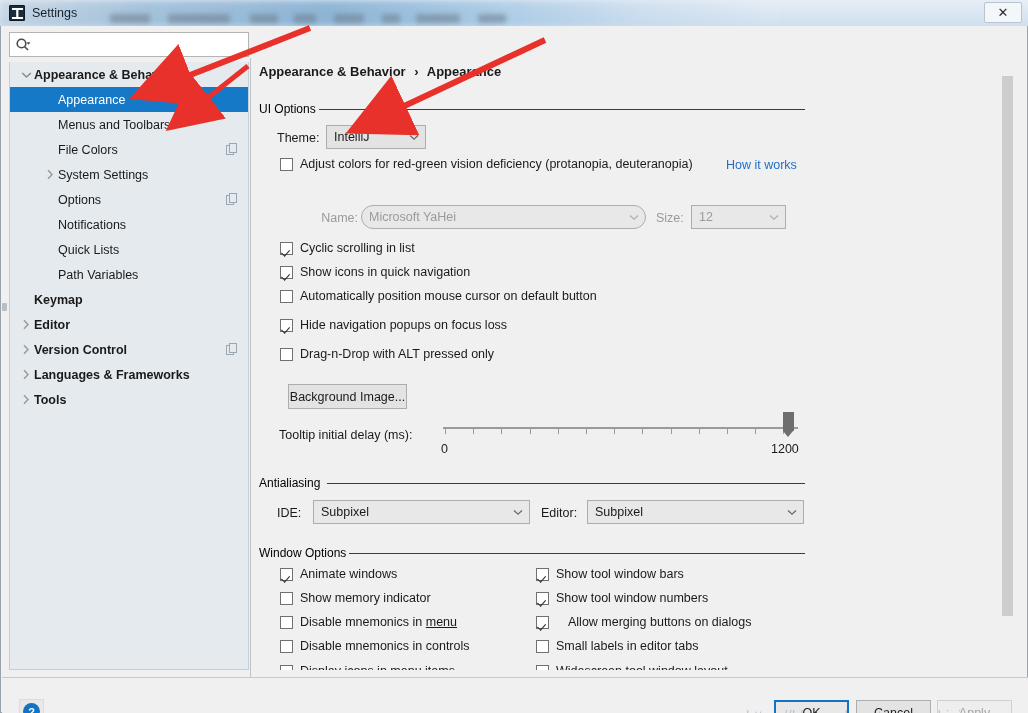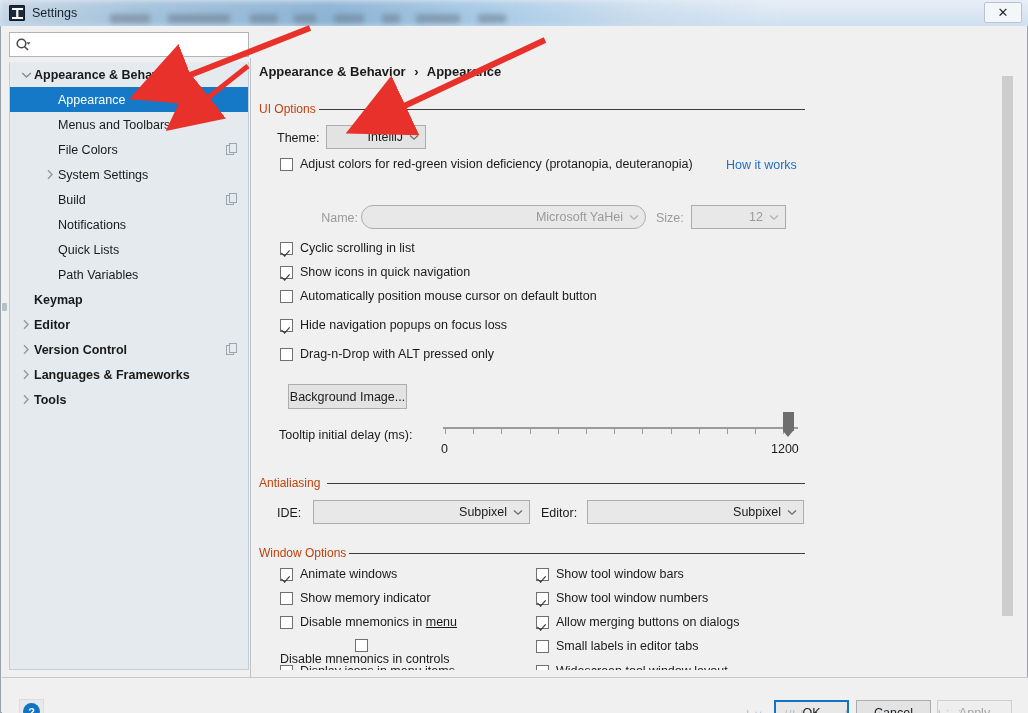--- a/index.html
+++ b/index.html
@@ -109,40 +109,40 @@
     position: absolute; left: 252px; top: 6px; width: 768px; height: 638px;
     background: #f0f0f0; overflow: hidden;
   }
   .breadcrumb {
     position: absolute; left: 6px; top: 32px; font-size: 13px; font-weight: bold;
     color: #1a1a1a; white-space: nowrap;
   }
   .bc-sep { font-weight: bold; padding: 0 5px; color: #1a1a1a; }
 
   .group-title {
-    position: absolute; font-size: 12px; color: #c2410c; background: #f0f0f0;
+    position: absolute; font-size: 12px; color: #000000; background: #f0f0f0;
     padding-right: 6px; white-space: nowrap;
   }
   .group-line {
     position: absolute; height: 1px; background: #3c3c3c;
   }
 
   .lbl { position: absolute; font-size: 12.5px; color: #1a1a1a; white-space: nowrap; }
   .lbl.dim { color: #9a9a9a; }
 
   
   .combo {
     position: absolute; height: 24px;
     background: #e3e3e3; border: 1px solid #adadad;
     display: flex; align-items: center;
   }
   .combo.light { background: #e8e8e8; }
   .combo .cval {
     padding-left: 7px; font-size: 12.5px; color: #1a1a1a; white-space: nowrap;
-    flex: 1; overflow: hidden; text-align: right;
+    flex: 1; overflow: hidden;
   }
   .combo.disabled .cval { color: #9a9a9a; }
   .combo .carrow { width: 22px; display: flex; align-items: center; justify-content: center; }
 
   
   .cb-row { position: absolute; display: flex; align-items: center; white-space: nowrap; }
   .cbox {
     width: 13px; height: 13px; background: #ffffff; border: 1px solid #707070;
     flex: 0 0 13px; position: relative; margin-right: 7px;
   }
@@ -292,21 +292,21 @@
         <div class="tree-row" style="padding-left: 32px;">
           <span class="tw">
             <svg width="8" height="11" viewBox="0 0 8 11">
               <path d="M2 1.2 L6 5.5 L2 9.8" fill="none" stroke="#9b9b9b" stroke-width="1.5"></path>
             </svg>
           </span>
           <span class="tlabel">System Settings</span>
         </div>
         <div class="tree-row" style="padding-left: 32px;">
           <span class="tw"></span>
-          <span class="tlabel">Build</span>
+          <span class="tlabel">Options</span>
           <span class="copy-ic"><svg width="12" height="12" viewBox="0 0 12 12">
               <rect x="0.5" y="2.5" width="7" height="9" fill="none" stroke="#9aa7b0" stroke-width="1"></rect>
               <rect x="3.5" y="0.5" width="7" height="9" fill="#e4eaee" stroke="#9aa7b0" stroke-width="1"></rect>
             </svg></span>
         </div>
         <div class="tree-row" style="padding-left: 32px;">
           <span class="tw"></span>
           <span class="tlabel">Notifications</span>
         </div>
         <div class="tree-row" style="padding-left: 32px;">
@@ -484,39 +484,39 @@
           <span class="cb-label">Animate windows</span>
         </div>
         <div class="cb-row" style="left: 27px; top: 559px; justify-content: flex-end;">
           <span class="cbox"></span>
           <span class="cb-label">Show memory indicator</span>
         </div>
         <div class="cb-row" style="left: 27px; top: 583px;">
           <span class="cbox"></span>
           <span class="cb-label">Disable mnemonics in <u>menu</u></span>
         </div>
-        <div class="cb-row" style="left: 27px; top: 607px; flex-direction: column;">
+        <div class="cb-row" style="left: 27px; top: 607px;">
           <span class="cbox"></span>
           <span class="cb-label">Disable mnemonics in controls</span>
         </div>
         <div class="cb-row" style="left: 27px; top: 632px;">
           <span class="cbox checked"></span>
           <span class="cb-label">Display icons in menu items</span>
         </div>
       </div>
     <div id="win-right">
         <div class="cb-row" style="left: 283px; top: 535px; text-align: right;">
           <span class="cbox checked"></span>
           <span class="cb-label">Show tool window bars</span>
         </div>
         <div class="cb-row" style="left: 283px; top: 559px;">
           <span class="cbox checked"></span>
           <span class="cb-label">Show tool window numbers</span>
         </div>
-        <div class="cb-row" style="left: 283px; top: 583px;">
+        <div class="cb-row" style="left: 283px; top: 583px; gap: 12px;">
           <span class="cbox checked"></span>
           <span class="cb-label">Allow merging buttons on dialogs</span>
         </div>
         <div class="cb-row" style="left: 283px; top: 607px;">
           <span class="cbox"></span>
           <span class="cb-label">Small labels in editor tabs</span>
         </div>
         <div class="cb-row" style="left: 283px; top: 632px;">
           <span class="cbox"></span>
           <span class="cb-label">Widescreen tool window layout</span>

